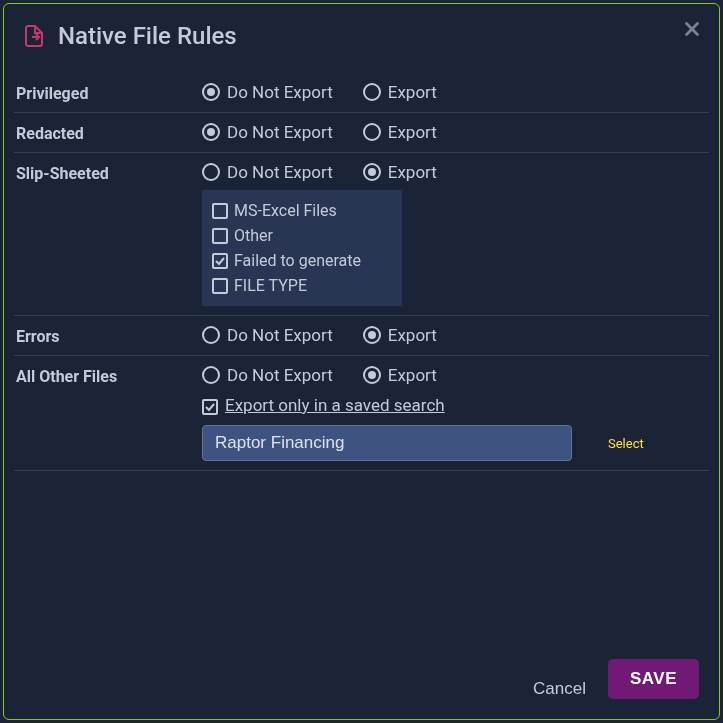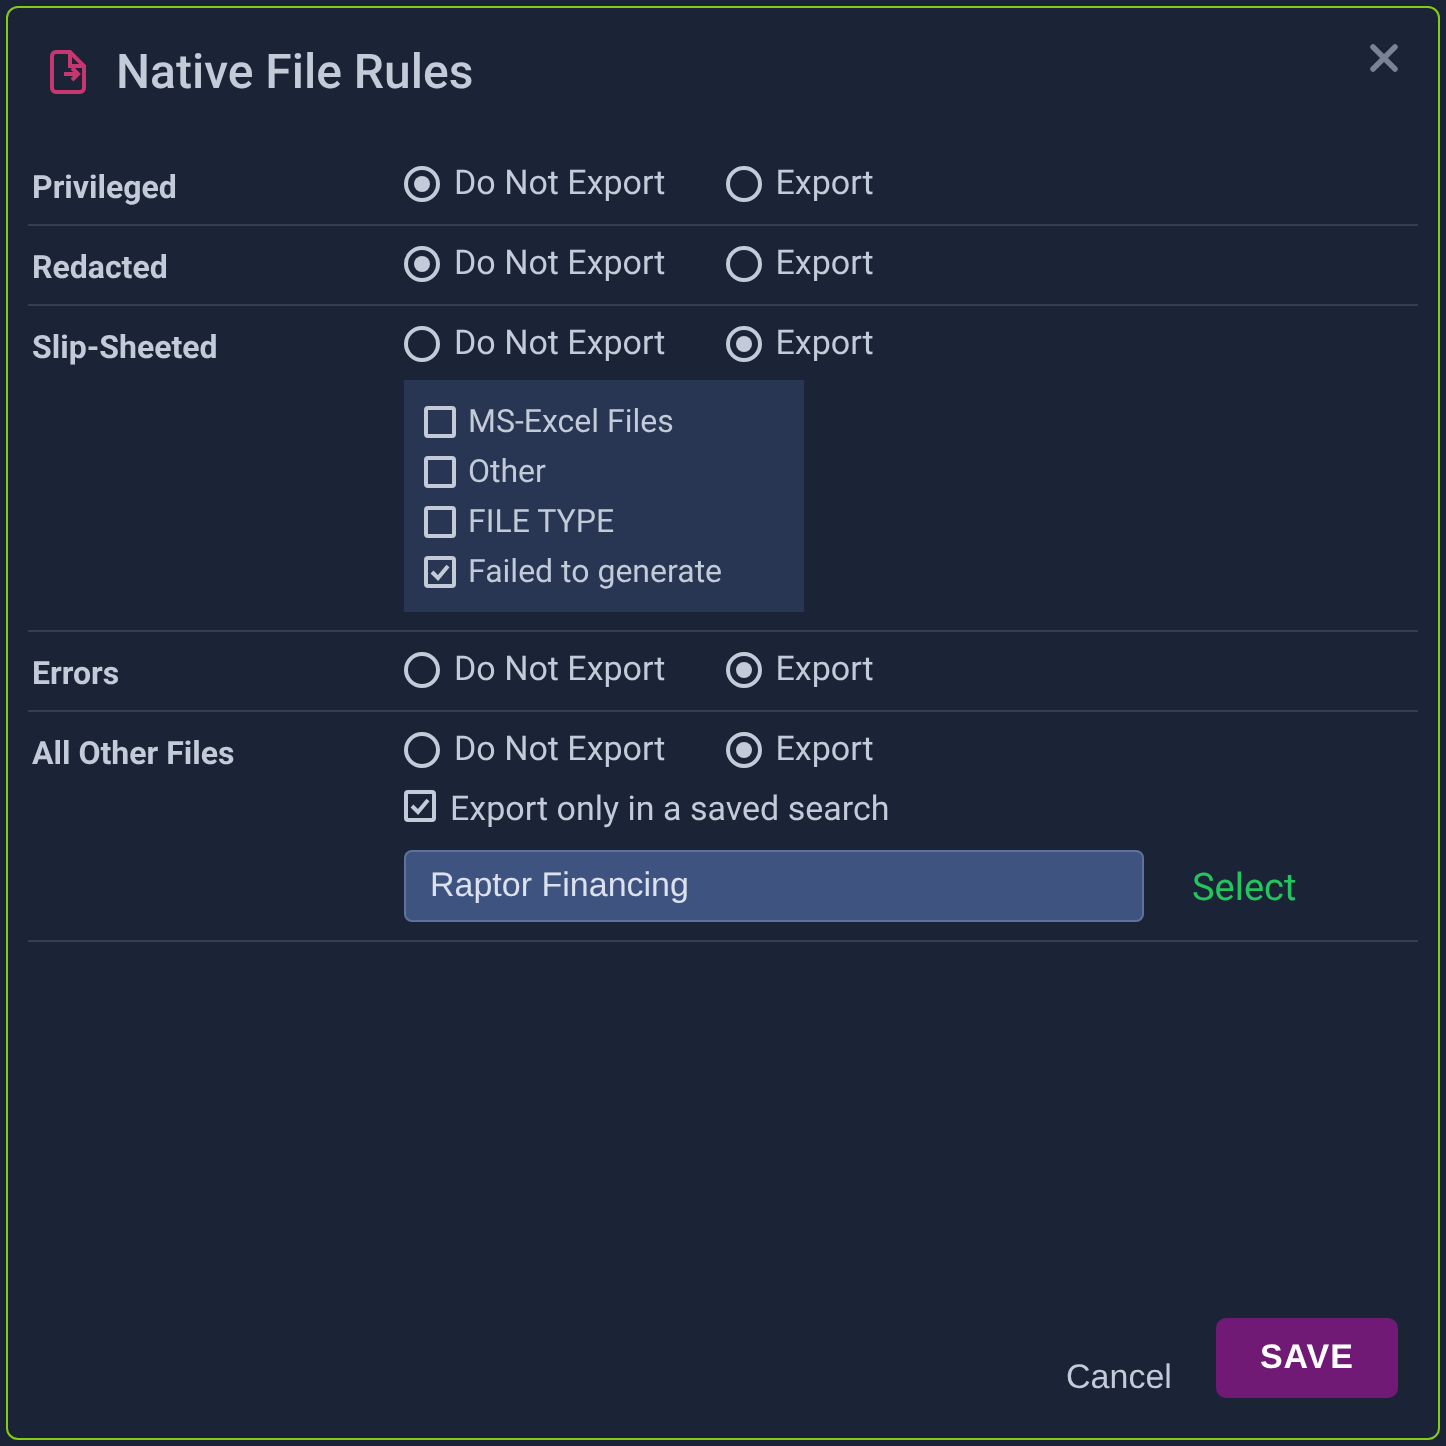--- a/index.html
+++ b/index.html
@@ -135,44 +135,45 @@
       width: 12px;
       height: 12px;
       display: block;
     }
     .cb svg, .cb2 svg { display: none; }
     .extra-controls {
       margin-top: 10px;
     }
     .cb-row2 {
       display: flex;
-      align-items: flex-start;
+      align-items: flex-end;
       gap: 7px;
       color: #c3cbd9;
       font-size: 17px;
       cursor: pointer;
+      text-decoration: underline;
     }
     .search-row {
       display: flex;
       align-items: center;
-      gap: 24px;
+      gap: 36px;
       margin-top: 10px;
     }
     .search-input {
       background: #3e537f;
       border: 1px solid #5d739d;
       color: #dbe2ee;
       font-size: 17px;
       padding: 7px 12px;
       border-radius: 4px;
       width: 370px;
     }
     .select-link {
-      color: #22c55e;
-      font-size: 19px;
+      color: #fde047;
+      font-size: 13px;
       cursor: pointer;
     }
     .dialog-footer {
       display: flex;
       justify-content: flex-end;
       align-items: flex-end;
       gap: 22px;
       padding: 18px 20px 20px 0;
     }
     .btn-cancel {
@@ -265,30 +266,30 @@
         <div class="checkbox-panel">
           <div class="checkbox-row">
             <span class="cb"></span>
             <span>MS-Excel Files</span>
           </div>
           <div class="checkbox-row">
             <span class="cb"></span>
             <span>Other</span>
           </div>
           <div class="checkbox-row">
-            <span class="cb"></span>
-            <span>FILE TYPE</span>
-          </div>
-          <div class="checkbox-row">
             <span class="cb checked">
                 <svg viewBox="0 0 12 12" stroke="#c3cbd9" stroke-width="2" fill="none">
                   <path d="M2 6l3 3 5-6"></path>
                 </svg>
               </span>
             <span>Failed to generate</span>
+          </div>
+          <div class="checkbox-row">
+            <span class="cb"></span>
+            <span>FILE TYPE</span>
           </div>
         </div>
       </div>
     </div>
 
     <div class="rule-row">
       <div class="rule-label">Errors</div>
       <div class="rule-controls">
         <div class="radio-group">
           <div class="radio">

